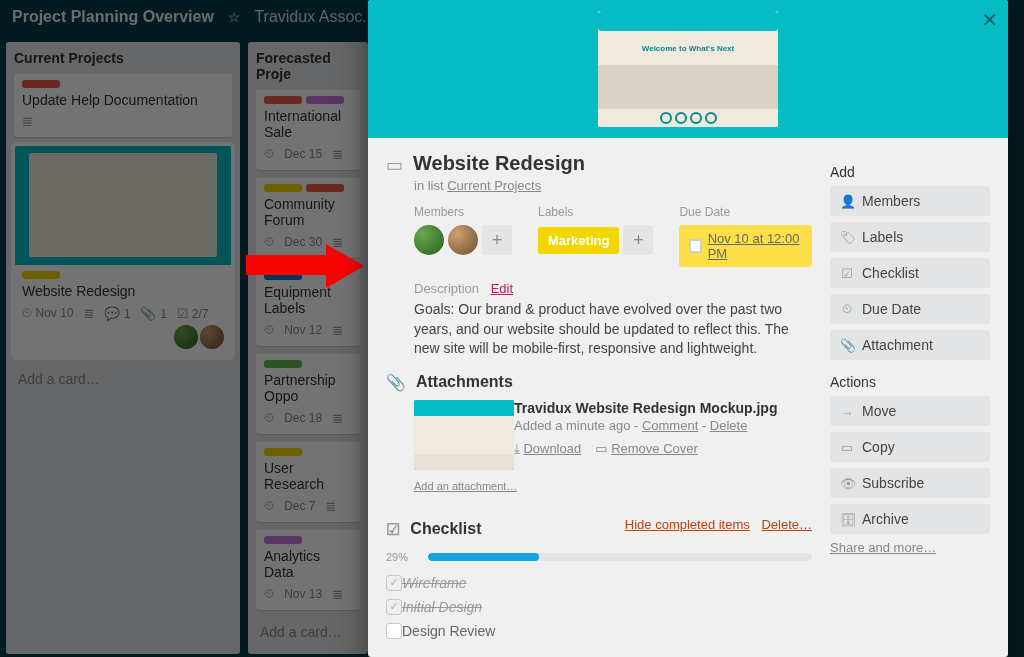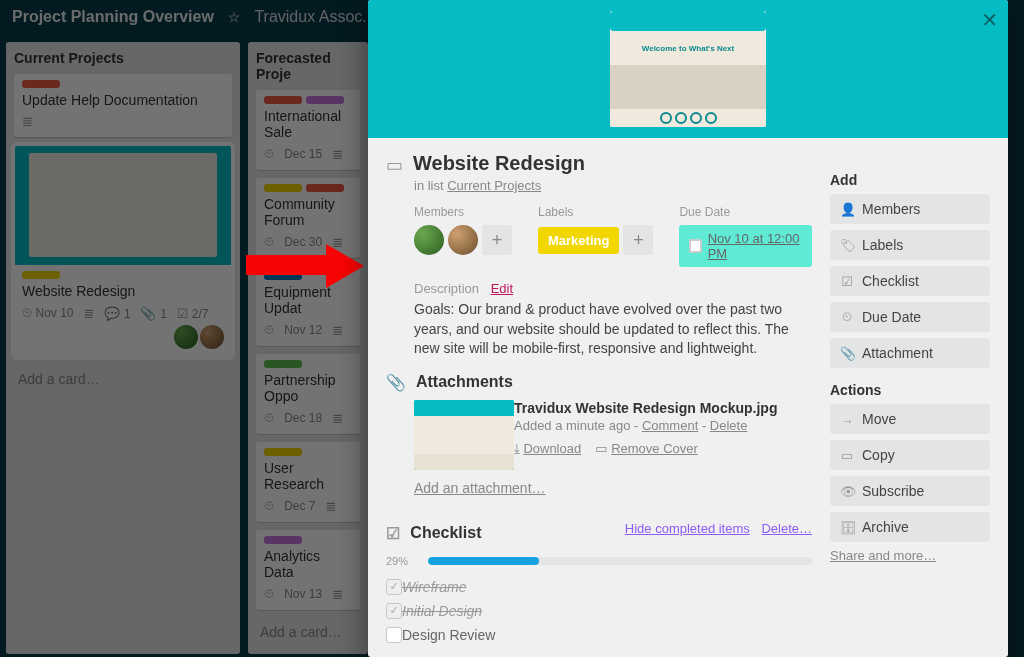--- a/index.html
+++ b/index.html
@@ -76,21 +76,21 @@
     overflow: hidden; display: flex; flex-direction: column;
     z-index: 5;
   }
   .cover {
     height: 138px; background: #05bcc4; display: flex; align-items: center; justify-content: center; position: relative;
   }
   .cover .close {
     position: absolute; right: 10px; top: 8px; color: #0a3a3e; opacity: .7; font-size: 20px; cursor: pointer;
   }
   .cover .mock {
-    width: 156px; height: 116px; background: #efeadd; border-radius: 2px; position: relative; overflow: hidden;
+    width: 180px; height: 116px; background: #efeadd; border-radius: 2px; position: relative; overflow: hidden;
   }
   .cover .mock .bar { height: 20px; background: #05bcc4; }
   .cover .mock .hd { height: 34px; background: #efeadd; display:flex; align-items:center; justify-content:center; color:#0c8a90; font-size:8px; font-weight:700;}
   .cover .mock .bd { height: 44px; background: #d8d2c4; }
   .cover .mock .ft { height: 18px; background: #efeadd; display:flex;gap:3px;justify-content:center;align-items:center;}
   .cover .mock .ring { width:12px;height:12px;border:2px solid #0c8a90;border-radius:50%; }
 
   .modal-body { flex: 1; display: flex; padding: 14px 18px 10px; gap: 18px; overflow: hidden;}
   .main { flex: 1; min-width: 0; }
   .side { width: 160px; flex-shrink: 0; }
@@ -102,56 +102,56 @@
   .subtitle a { color:#888; text-decoration: underline; }
 
   .meta-row { display:flex; gap:26px; margin-left:28px; margin-bottom: 14px; }
   .meta-block .mh { font-size: 12px; color:#999; margin-bottom: 6px; }
   .members { display:flex; gap:4px; align-items:center;}
   .mem { width:30px; height:30px; border-radius:50%; }
   .mem.a1 { background: radial-gradient(circle at 30% 30%, #6aa84f, #2b5d22); }
   .mem.a2 { background: radial-gradient(circle at 30% 30%, #cfa070, #6b4e2d); }
   .addbtn { width:30px; height:30px; border-radius:3px; background:#e2e4e6; color:#888; display:flex;align-items:center;justify-content:center; font-size:18px; cursor:pointer;}
   .lbl { background:#f2d600; color:#fff; font-weight:700; font-size:13px; padding:6px 10px; border-radius:3px; display:inline-block;}
-  .due { background:#5eead4; padding:6px 10px; border-radius:3px; color:#666; font-size:13px; display:inline-flex; align-items:center; gap:6px;}
+  .due { background:#fde047; padding:6px 10px; border-radius:3px; color:#666; font-size:13px; display:inline-flex; align-items:center; gap:6px;}
   .due .box { width:14px;height:14px;border:2px solid #ccc;border-radius:2px;background:#fff;}
   .due u { color:#666; }
 
   .sect { margin-left:28px; margin-bottom: 8px; }
   .sect-hd { font-size:13px; color:#999; margin-bottom: 4px;}
   .sect-hd a { color:#be185d; text-decoration: underline; margin-left: 8px;}
   .desc { font-size: 14px; color:#444; line-height: 1.4; margin-bottom: 14px;}
 
   .section-title { display:flex; align-items:center; gap:10px; font-size:16px; font-weight:700; margin: 10px 0 8px; color:#333;}
   .section-title .ico { color:#999; font-size:16px; }
   .attach-row { display:flex; gap:0; margin-left:28px; }
   .thumb { width:100px; height:70px; background:#05bcc4; border-radius:2px; overflow:hidden;}
   .thumb .m{height:16px;background:#05bcc4;} .thumb .b{height:38px;background:#efeadd;} .thumb .f{height:16px;background:#e8e2d4;}
   .attach-info { font-size:13px; color:#888; }
   .attach-info .name { font-weight:700; color:#333; font-size:14px; margin-bottom:2px;}
   .attach-info a { color:#888; text-decoration: underline; }
   .attach-actions { margin-top: 8px; display:flex; gap:14px; }
-  .add-attach { margin: 10px 0 0 28px; font-size:14px; }
+  .add-attach { margin: 10px 0 0 28px; font-size:11px; }
   .add-attach a { color:#888; text-decoration: underline; }
 
   .chk-head { display:flex; align-items:center; justify-content: space-between; margin-top: 14px;}
   .chk-links { font-size: 13px; }
-  .chk-links a{color:#8b5cf6; text-decoration:underline; margin-left:8px;}
+  .chk-links a{color:#c2410c; text-decoration:underline; margin-left:8px;}
   .progress-row { display:flex; align-items:center; gap:16px; margin: 8px 0 8px 0px; }
   .pct { font-size: 11px; color:#999; width:26px;}
   .bar { flex:1; height:8px; background:#e2e4e6; border-radius:4px; position:relative; overflow:hidden;}
   .bar .fill { position:absolute; left:0; top:0; bottom:0; background:#14a3df; border-radius:4px;}
   .chk-item { display:flex; align-items:center; padding: 4px 0; font-size:14px; color:#666; margin-left: 0px;}
   .cb { width:16px; height:16px; border:1px solid #c7c7c7; border-radius:3px; background:#eee; display:flex;align-items:center;justify-content:center; font-size:11px; color:#aaa;}
   .cb.done::after { content:"✓"; }
   .cb.open { background:#fff; border-color:#c7c7c7; }
   .chk-item.done span.t { text-decoration: line-through; font-style: italic; color:#999;}
 
   
-  .side h4 { font-size:14px; font-weight:700; margin: 20px 0 6px; color:#333;}
+  .side h4 { font-size:14px; font-weight:400; margin: 12px 0 6px; color:#333;}
   .side-btn {
     background:#e2e4e6; color:#444; font-size:14px; padding:7px 10px; border-radius:3px;
     display:flex; align-items:center; gap:8px; margin-bottom:6px; cursor:pointer;
   }
   .side-btn .ico { color:#999; width:14px; text-align:center; font-size:13px;}
   .side .link { margin-top: 6px; font-size:13px; }
   .side .link a { color:#888; text-decoration: underline; }
 
 </style>
 </head>
@@ -228,21 +228,21 @@
       <div class="badges">
           <span class="ico">⏲</span>
           <span>Dec 30</span>
           <span class="ico">≣</span>
         </div>
     </div>
     <div class="card">
       <div class="label-bar">
           <span class="lb lb-blue"></span>
         </div>
-      <div class="card-title">Equipment Updat</div>
+      <div class="card-title">Equipment Labels</div>
       <div class="badges">
           <span class="ico">⏲</span>
           <span>Nov 12</span>
           <span class="ico">≣</span>
         </div>
     </div>
     <div class="card">
       <div class="label-bar">
           <span class="lb lb-green"></span>
         </div>

